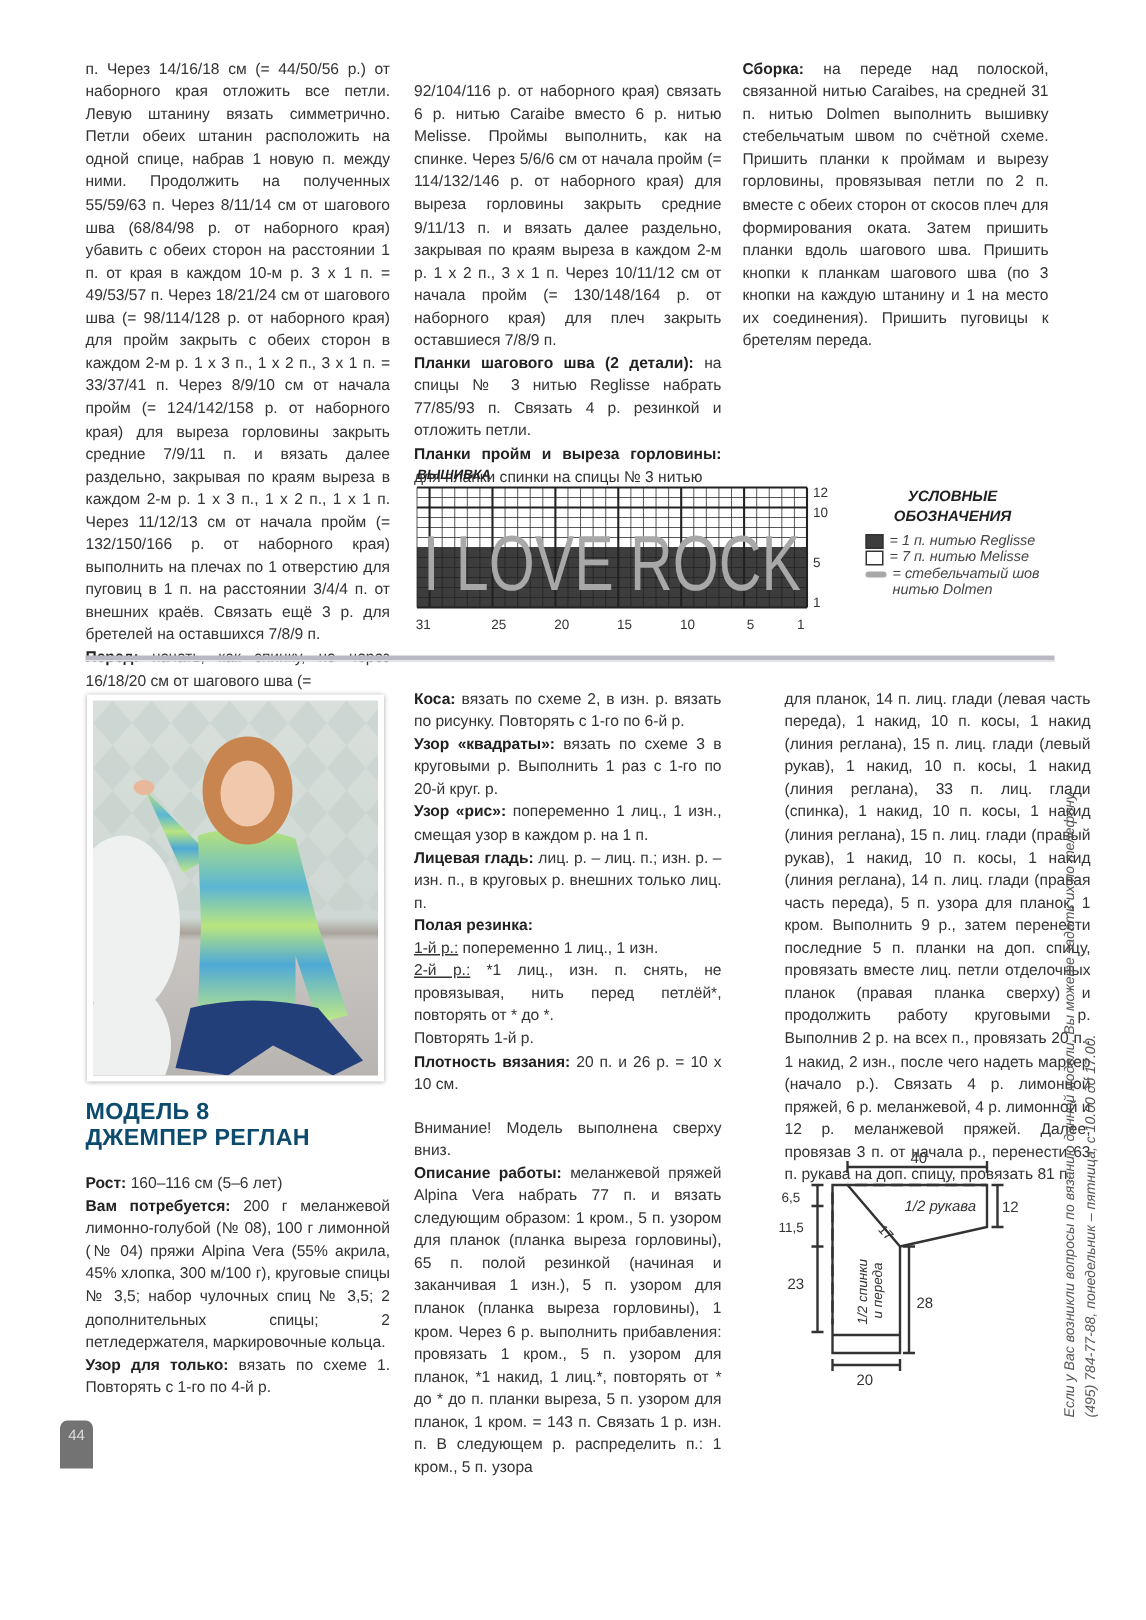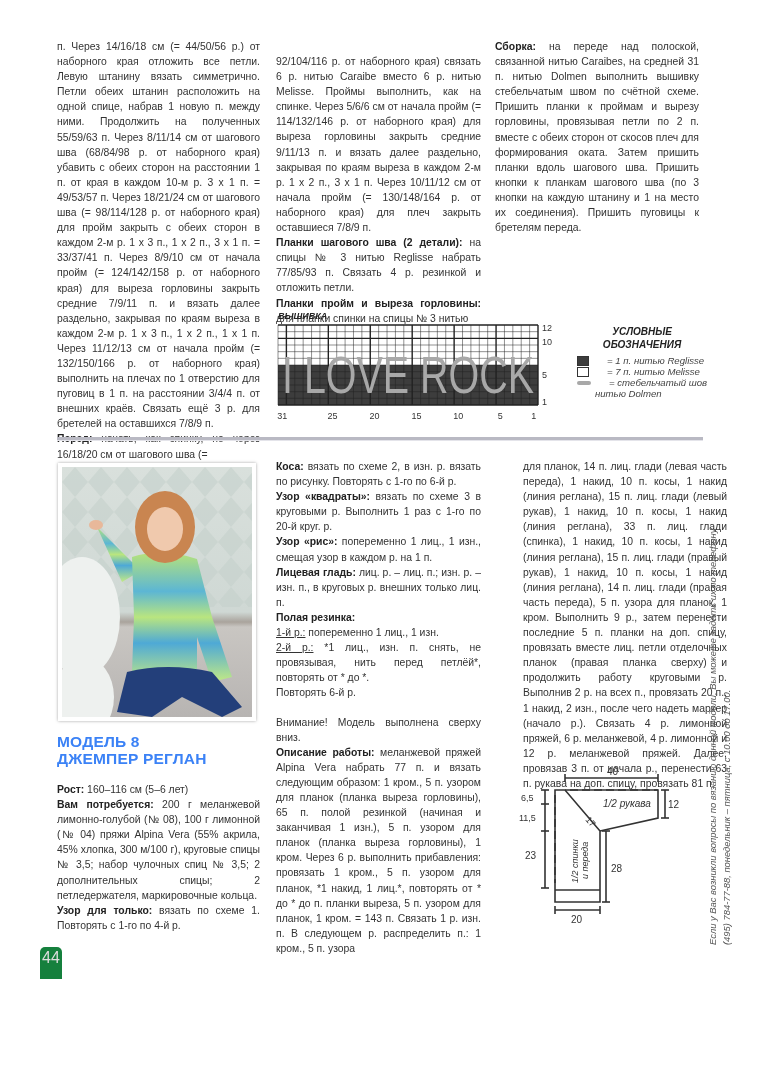--- a/index.html
+++ b/index.html
@@ -11,27 +11,27 @@
   #c1{left:57px;top:39px;width:203px;}
   #c2{left:276px;top:54px;width:205px;}
   #c3{left:495px;top:39px;width:204px;}
   #c4{left:57px;top:782px;width:203px;}
   #c5{left:276px;top:459px;width:205px;}
   #c6{left:495px;top:459px;width:204px;margin-left:28px;}
   .divider{position:absolute;left:57px;top:437px;width:646px;height:3px;background:#b9b9c3;border-bottom:1px solid #e4e4ea;}
   .photo{position:absolute;left:58px;top:463px;width:198px;height:258px;background:#fff;box-shadow:0 0 3px rgba(0,0,0,.35);}
   .photo .inner{position:absolute;left:4px;top:4px;right:4px;bottom:4px;overflow:hidden;
     background:linear-gradient(180deg,#d9e0dc 0%,#cfd8d4 58%,#a9a39c 62%,#c9c6c2 64%,#b7b4b2 100%);}
-  .model-title{position:absolute;left:57px;top:733px;font-size:15.5px;line-height:17px;font-weight:bold;color:#3b82f6;letter-spacing:0.2px;}
+  .model-title{position:absolute;left:57px;top:733px;font-size:15.5px;line-height:17px;font-weight:bold;color:#0c4a6e;letter-spacing:0.2px;}
   .chart-title{position:absolute;left:278px;top:311px;font-size:9px;font-weight:bold;font-style:italic;color:#222;}
   .legend{position:absolute;left:577px;top:325px;font-size:9.6px;font-style:italic;color:#444;line-height:11px;}
   .legend .hd{font-weight:bold;color:#222;font-size:10px;line-height:13px;text-align:center;}
-  .legend .row{display:flex;align-items:center;gap:18px;}
+  .legend .row{display:flex;align-items:center;gap:4px;}
   .sw{display:inline-block;width:10px;height:8px;border:1px solid #333;}
-  .page-tab{position:absolute;left:40px;top:947px;width:22px;height:32px;background:#15803d;border-radius:5px 5px 0 0;color:#ddd;font-size:16px;text-align:center;line-height:22px;}
+  .page-tab{position:absolute;left:40px;top:947px;width:22px;height:32px;background:#737373;border-radius:5px 5px 0 0;color:#ddd;font-size:10px;text-align:center;line-height:22px;}
   .side-note{position:absolute;left:706px;top:945px;transform:rotate(-90deg);transform-origin:0 0;width:440px;font-size:9.4px;font-style:italic;line-height:14px;color:#555;}
 </style>
 </head>
 <body>
 
 <div class="col" id="c1">
   <p>п. Через 14/16/18 см (= 44/50/56 р.) от наборного края отложить все петли. Левую штанину вязать симметрично. Петли обеих штанин расположить на одной спице, набрав 1 новую п. между ними. Продолжить на полученных 55/59/63 п. Через 8/11/14 см от шагового шва (68/84/98 р. от наборного края) убавить с обеих сторон на расстоянии 1 п. от края в каждом 10-м р. 3 х 1 п. = 49/53/57 п. Через 18/21/24 см от шагового шва (= 98/114/128 р. от наборного края) для пройм закрыть с обеих сторон в каждом 2-м р. 1 х 3 п., 1 х 2 п., 3 х 1 п. = 33/37/41 п. Через 8/9/10 см от начала пройм (= 124/142/158 р. от наборного края) для выреза горловины закрыть средние 7/9/11 п. и вязать далее раздельно, закрывая по краям выреза в каждом 2-м р. 1 х 3 п., 1 х 2 п., 1 х 1 п. Через 11/12/13 см от начала пройм (= 132/150/166 р. от наборного края) выполнить на плечах по 1 отверстию для пуговиц в 1 п. на расстоянии 3/4/4 п. от внешних краёв. Связать ещё 3 р. для бретелей на оставшихся 7/8/9 п.</p>
   <p><b>Перед:</b><span> начать, как спинку, но через 16/18/20 см от шагового шва (=</span></p>
 </div>
 
@@ -170,21 +170,22 @@
 </div>
 
 <div class="col" id="c5">
   <p><b>Коса:</b><span> вязать по схеме 2, в изн. р. вязать по рисунку. Повторять с 1-го по 6-й р.</span></p>
   <p><b>Узор «квадраты»:</b><span> вязать по схеме 3 в круговыми р. Выполнить 1 раз с 1-го по 20-й круг. р.</span></p>
   <p><b>Узор «рис»:</b><span> попеременно 1 лиц., 1 изн., смещая узор в каждом р. на 1 п.</span></p>
   <p><b>Лицевая гладь:</b><span> лиц. р. – лиц. п.; изн. р. – изн. п., в круговых р. внешних только лиц. п.</span></p>
   <p><b>Полая резинка:</b></p>
   <p><u>1-й р.:</u><span> попеременно 1 лиц., 1 изн.</span></p>
   <p><u>2-й р.:</u><span> *1 лиц., изн. п. снять, не провязывая, нить перед петлёй*, повторять от * до *.</span></p>
-  <p>Повторять 6-й р.</p>
+  <p>Повторять 1-й р.</p>
+  <p><b>Плотность вязания:</b><span> 20 п. и 26 р. = 10 х 10 см.</span></p>
   <p style="margin-top:14px;">Внимание! Модель выполнена сверху вниз.</p>
   <p><b>Описание работы:</b><span> меланжевой пряжей Alpina Vera набрать 77 п. и вязать следующим образом: 1 кром., 5 п. узором для планок (планка выреза горловины), 65 п. полой резинкой (начиная и заканчивая 1 изн.), 5 п. узором для планок (планка выреза горловины), 1 кром. Через 6 р. выполнить прибавления: провязать 1 кром., 5 п. узором для планок, *1 накид, 1 лиц.*, повторять от * до * до п. планки выреза, 5 п. узором для планок, 1 кром. = 143 п. Связать 1 р. изн. п. В следующем р. распределить п.: 1 кром., 5 п. узора</span></p>
 </div>
 
 <div class="col" id="c6">
   <p>для планок, 14 п. лиц. глади (левая часть переда), 1 накид, 10 п. косы, 1 накид (линия реглана), 15 п. лиц. глади (левый рукав), 1 накид, 10 п. косы, 1 накид (линия реглана), 33 п. лиц. глади (спинка), 1 накид, 10 п. косы, 1 накид (линия реглана), 15 п. лиц. глади (правый рукав), 1 накид, 10 п. косы, 1 накид (линия реглана), 14 п. лиц. глади (правая часть переда), 5 п. узора для планок, 1 кром. Выполнить 9 р., затем перенести последние 5 п. планки на доп. спицу, провязать вместе лиц. петли отделочных планок (правая планка сверху) и продолжить работу круговыми р. Выполнив 2 р. на всех п., провязать 20 п., 1 накид, 2 изн., после чего надеть маркер (начало р.). Связать 4 р. лимонной пряжей, 6 р. меланжевой, 4 р. лимонной и 12 р. меланжевой пряжей. Далее, провязав 3 п. от начала р., перенести 63 п. рукава на доп. спицу, провязать 81 п.</p>
 </div>
 
 <svg style="position:absolute;left:515px;top:765px;" width="180" height="160" viewBox="0 0 180 160">
   <g stroke="#333" stroke-width="1.6" fill="none">

